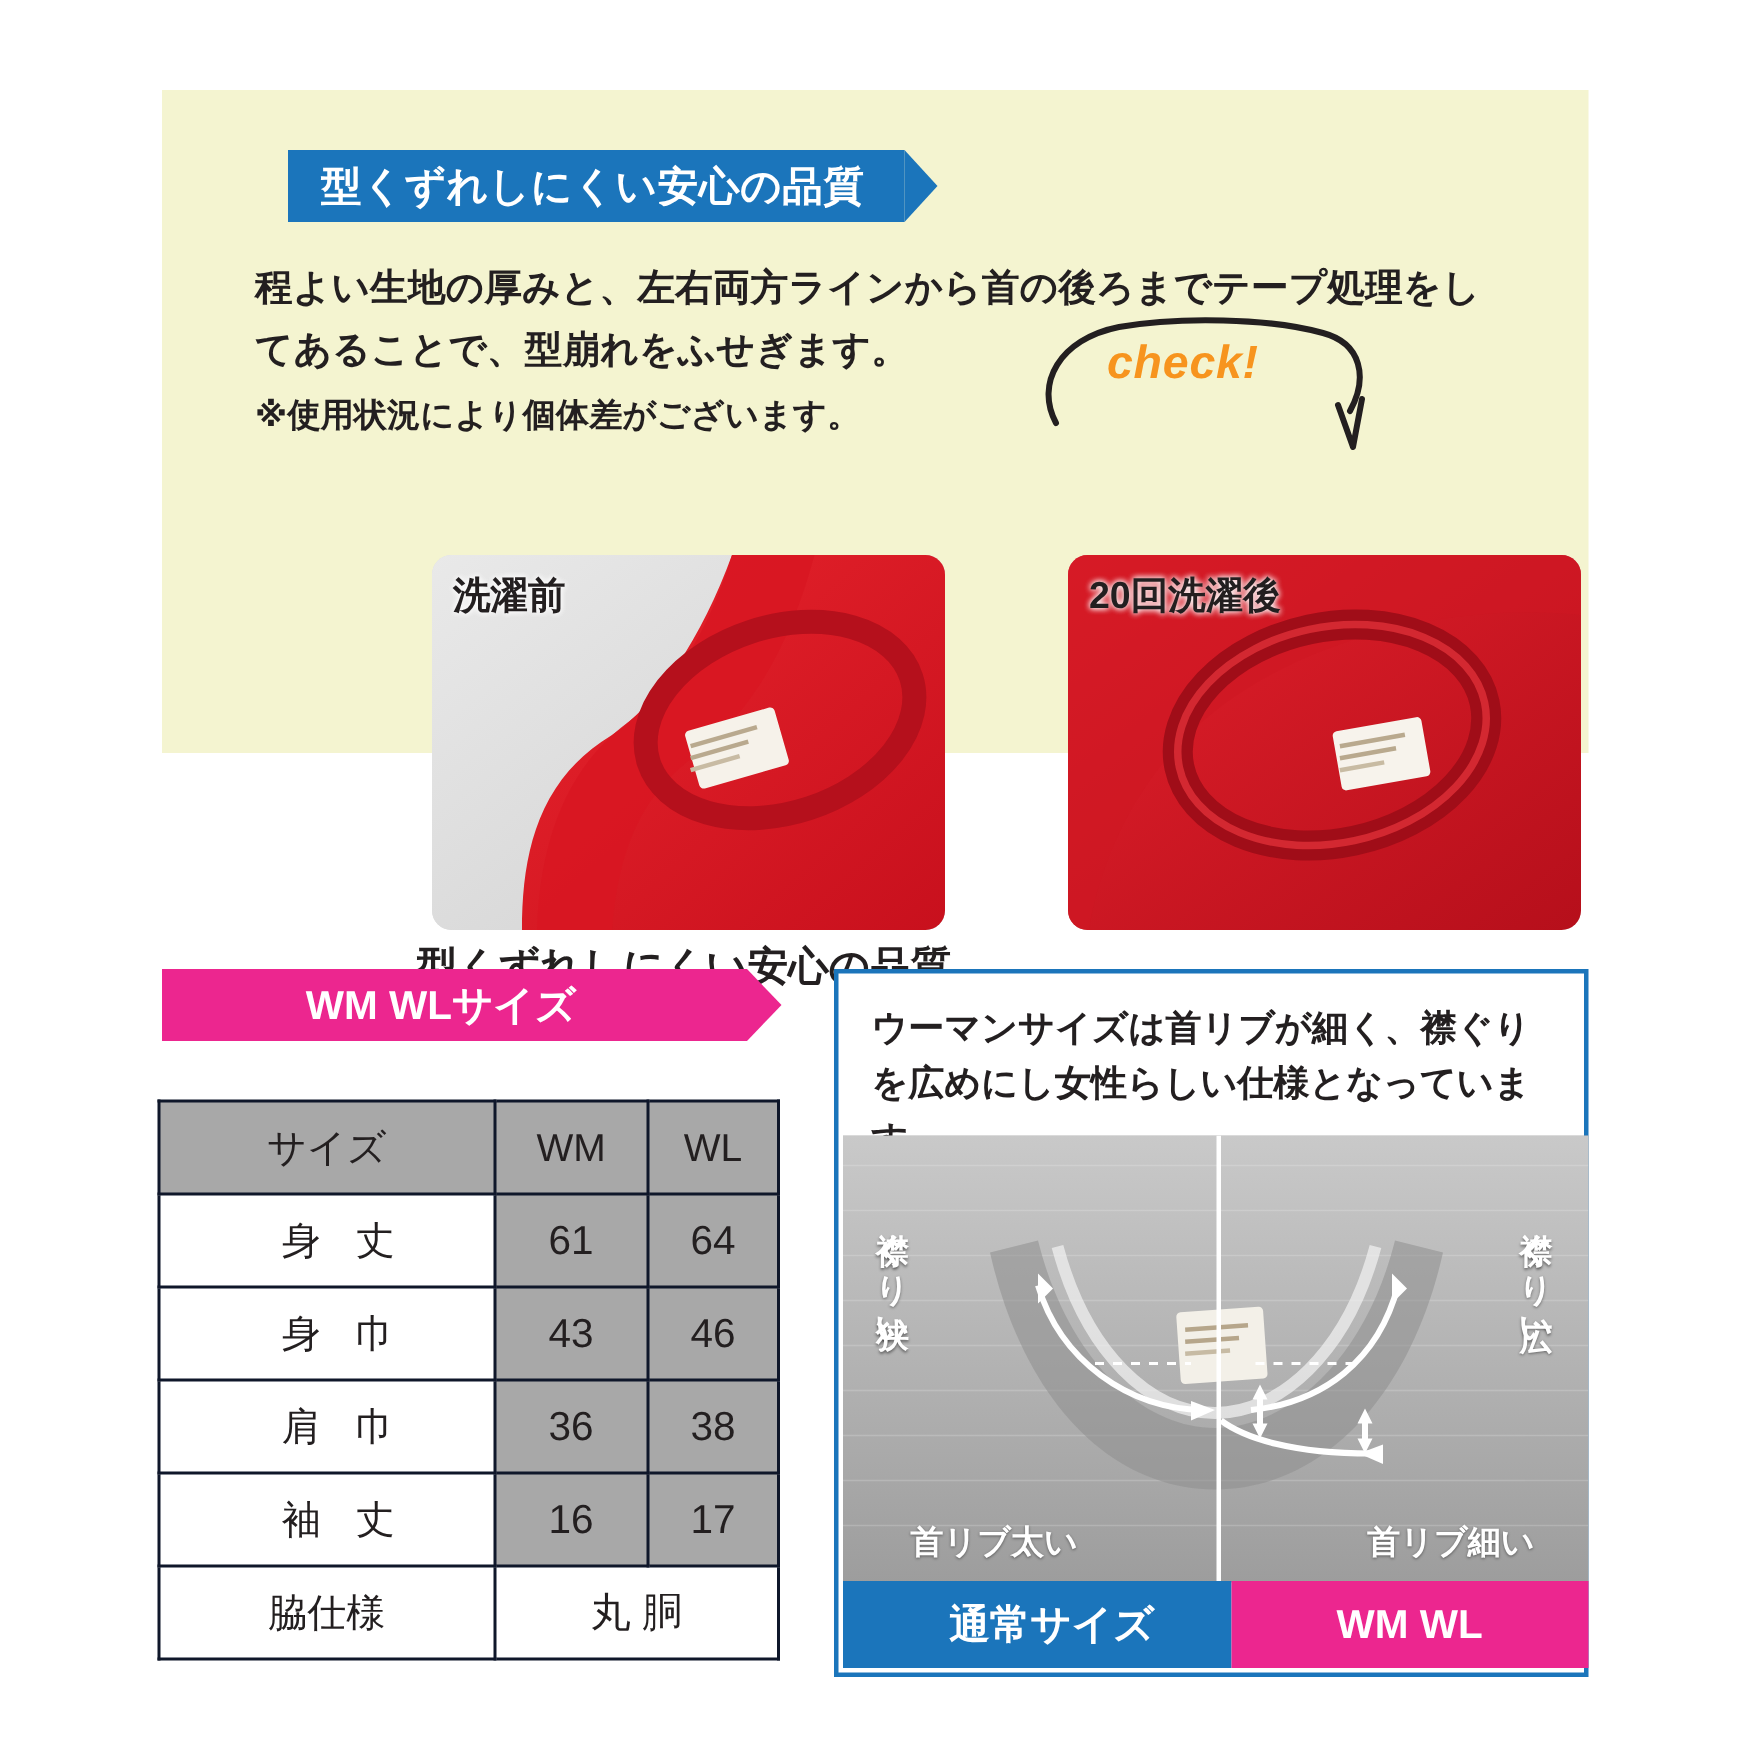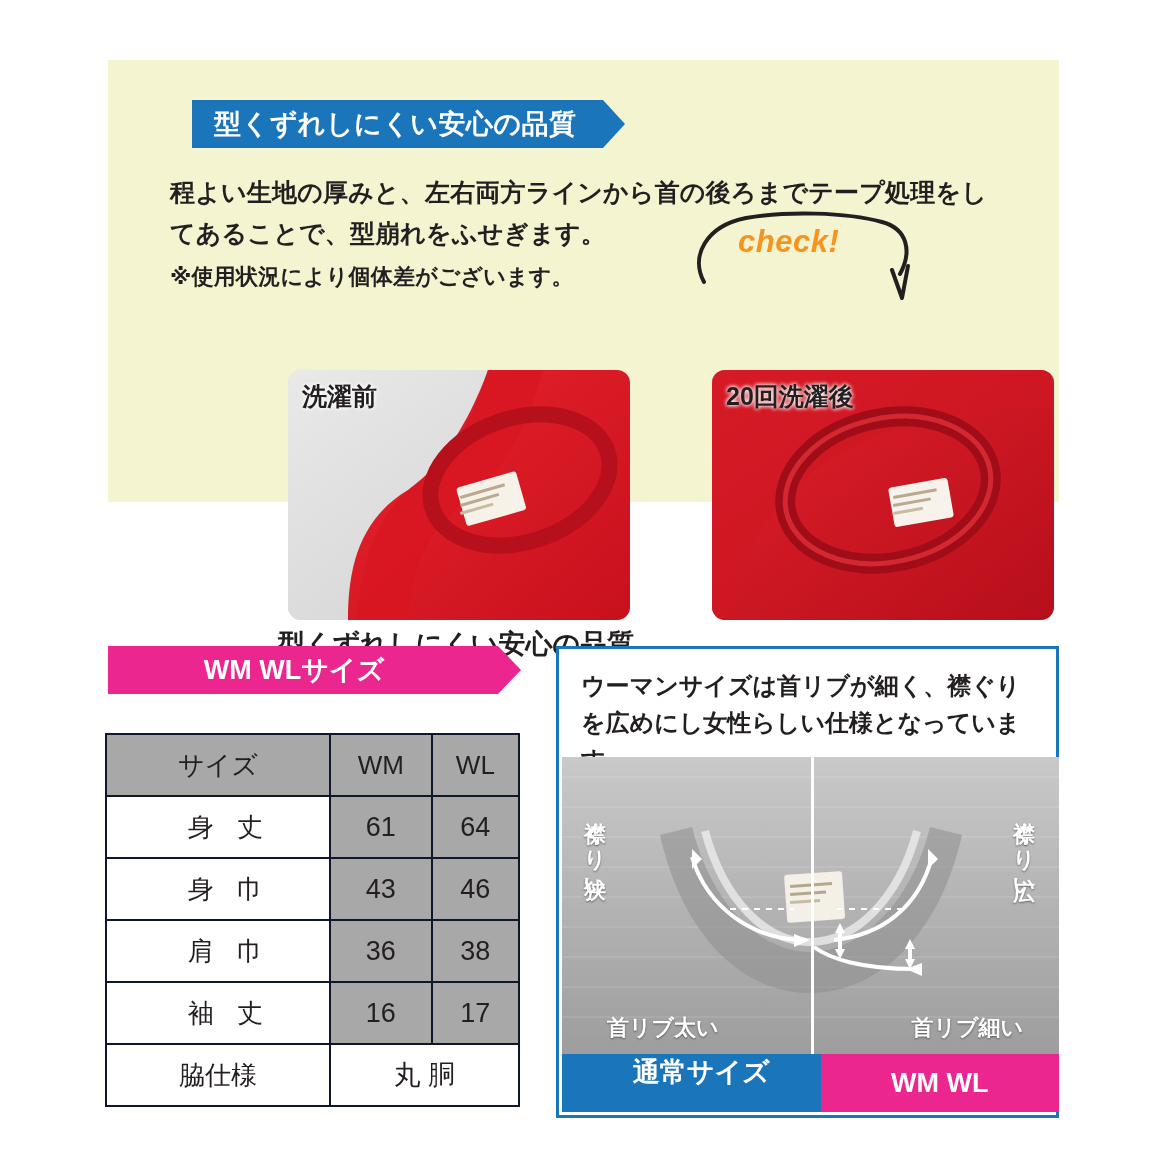--- a/index.html
+++ b/index.html
@@ -148,21 +148,21 @@
   .ph-vert{
     writing-mode:vertical-rl;
     text-orientation:upright;
     letter-spacing:2px;
   }
   .bottom-tabs{
     position:absolute;left:3px;bottom:3px;width:497px;height:58px;display:flex;
   }
   .tab-normal{
     flex:1;background:#1b75bb;color:#fff;font-size:27px;font-weight:bold;
-    display:flex;justify-content:center;padding-left:20px;
+    display:flex;align-items:center;justify-content:center;padding-left:20px;
   }
   .tab-wm{
     flex:1;background:#ec268f;color:#fff;font-size:27px;font-weight:bold;
     display:flex;align-items:center;justify-content:center;
   }
 </style>
 </head>
 <body>
 
 <div class="panel-quality">

